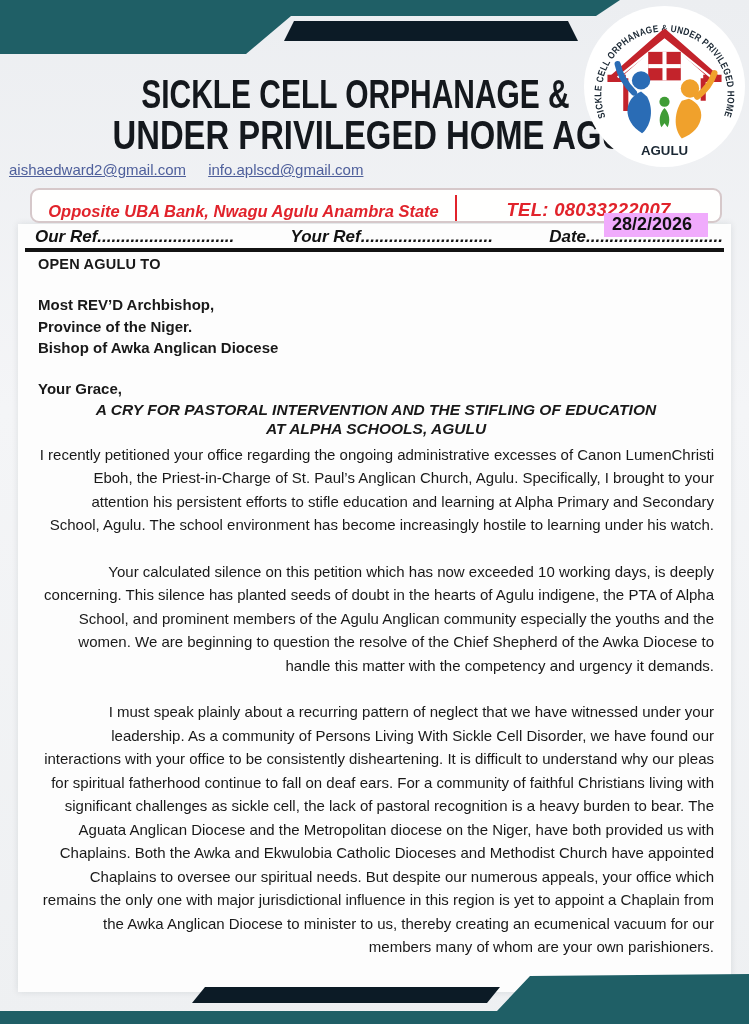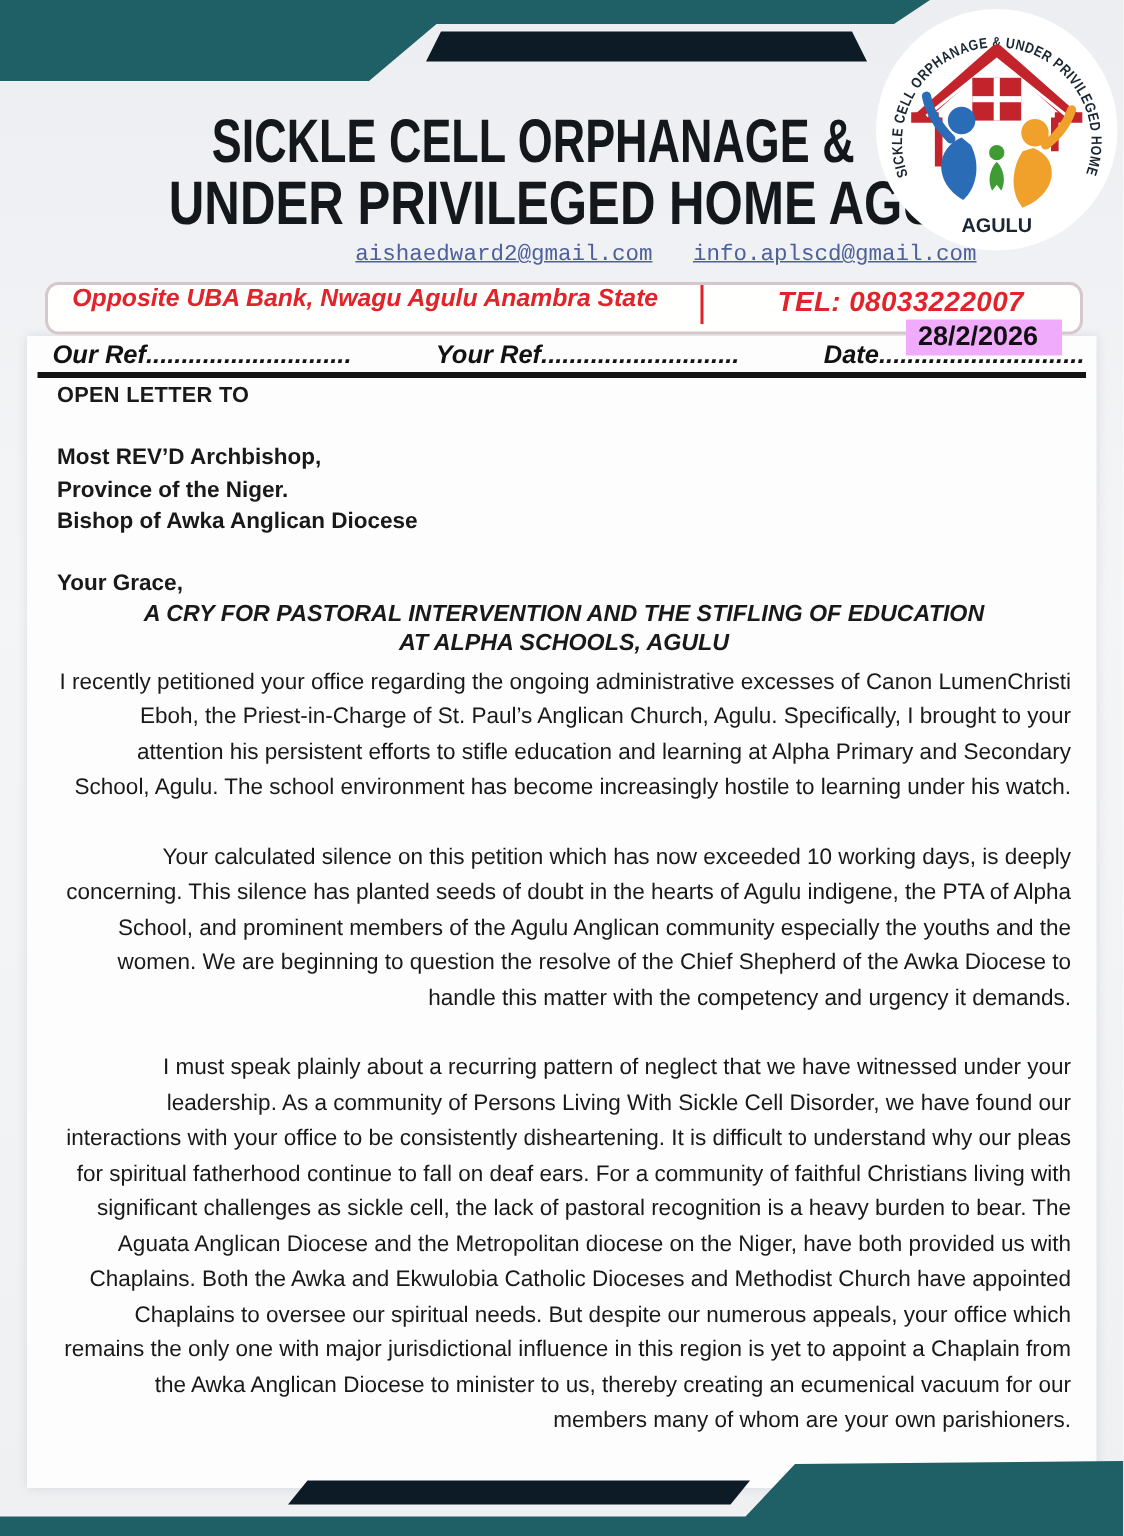--- a/index.html
+++ b/index.html
@@ -12,27 +12,27 @@
   .abs{position:absolute;}
   
   #top-banner{top:0;left:0;}
   #bottom-banner{bottom:0;left:0;}
   
   #org-name{top:74px;left:0;width:624px;text-align:center;color:#14181d;margin-left:43px;}
   .org-line{display:inline-block;white-space:nowrap;font-weight:bold;
     font-size:41px;line-height:41px;transform-origin:50% 50%;letter-spacing:0px;}
   .org-line.l1{transform:scaleX(.73);}
   .org-line.l2{transform:scaleX(.80);}
-  #emails{top:161px;left:0;width:660px;text-align:right;font-size:15px;color:#4e5f9b;font-family:Liberation Mono, monospace;}
+  #emails{top:161px;left:0;width:660px;text-align:left;font-size:15px;color:#4e5f9b;}
   #emails span{text-decoration:underline;margin:0 9px;cursor:pointer;}
   #logo-wrap{top:5px;right:3px;width:163px;height:163px;}
   
   #address-pill{top:188px;left:30px;width:688px;height:31px;background:#fffffe;
-    border:2px solid #d6c8ca;border-radius:9px;display:flex;align-items:flex-start;
-    color:#e1232b;font-style:italic;font-weight:bold;gap:12px;}
+    border:2px solid #d6c8ca;border-radius:9px;display:flex;align-items:flex-end;
+    color:#e1232b;font-style:italic;font-weight:bold;}
   #address-pill .addr{flex:0 0 423px;text-align:center;font-size:16.5px;}
   #address-pill .pill-divider{width:2px;height:26px;background:#e1232b;}
   #address-pill .tel{flex:1;text-align:center;font-size:18.5px;letter-spacing:.3px;}
   
   #sheet{top:224px;left:18px;width:713px;height:768px;background:#fdfdfd;
     box-shadow:0 0 7px rgba(20,30,40,.10);}
   
   #ref-row{top:227px;left:35px;width:688px;display:flex;justify-content:space-between;
     font-weight:bold;font-style:italic;font-size:17px;color:#121212;white-space:nowrap;overflow:hidden;}
   #date-value{top:213px;left:560px;background:#f0abfc;padding:1px 16px 2px 8px;
@@ -109,21 +109,21 @@
 
 <div id="ref-row" class="abs">
   <span>Our Ref.............................</span>
   <span>Your Ref............................</span>
   <span>Date.............................</span>
 </div>
 <div id="date-value" class="abs">28/2/2026</div>
 <div id="header-rule" class="abs"></div>
 
 <div id="letter" class="abs">
-  <div class="opening">OPEN LETTER TO</div>
+  <div class="opening">OPEN AGULU TO</div>
   <div class="recipient">
     <div>Most REV’D Archbishop,</div>
     <div>Province of the Niger.</div>
     <div>Bishop of Awka Anglican Diocese</div>
   </div>
   <div class="salutation">Your Grace,</div>
   <div class="subject">
     <div>A CRY FOR PASTORAL INTERVENTION AND THE STIFLING OF EDUCATION</div>
     <div>AT ALPHA SCHOOLS, AGULU</div>
   </div>

